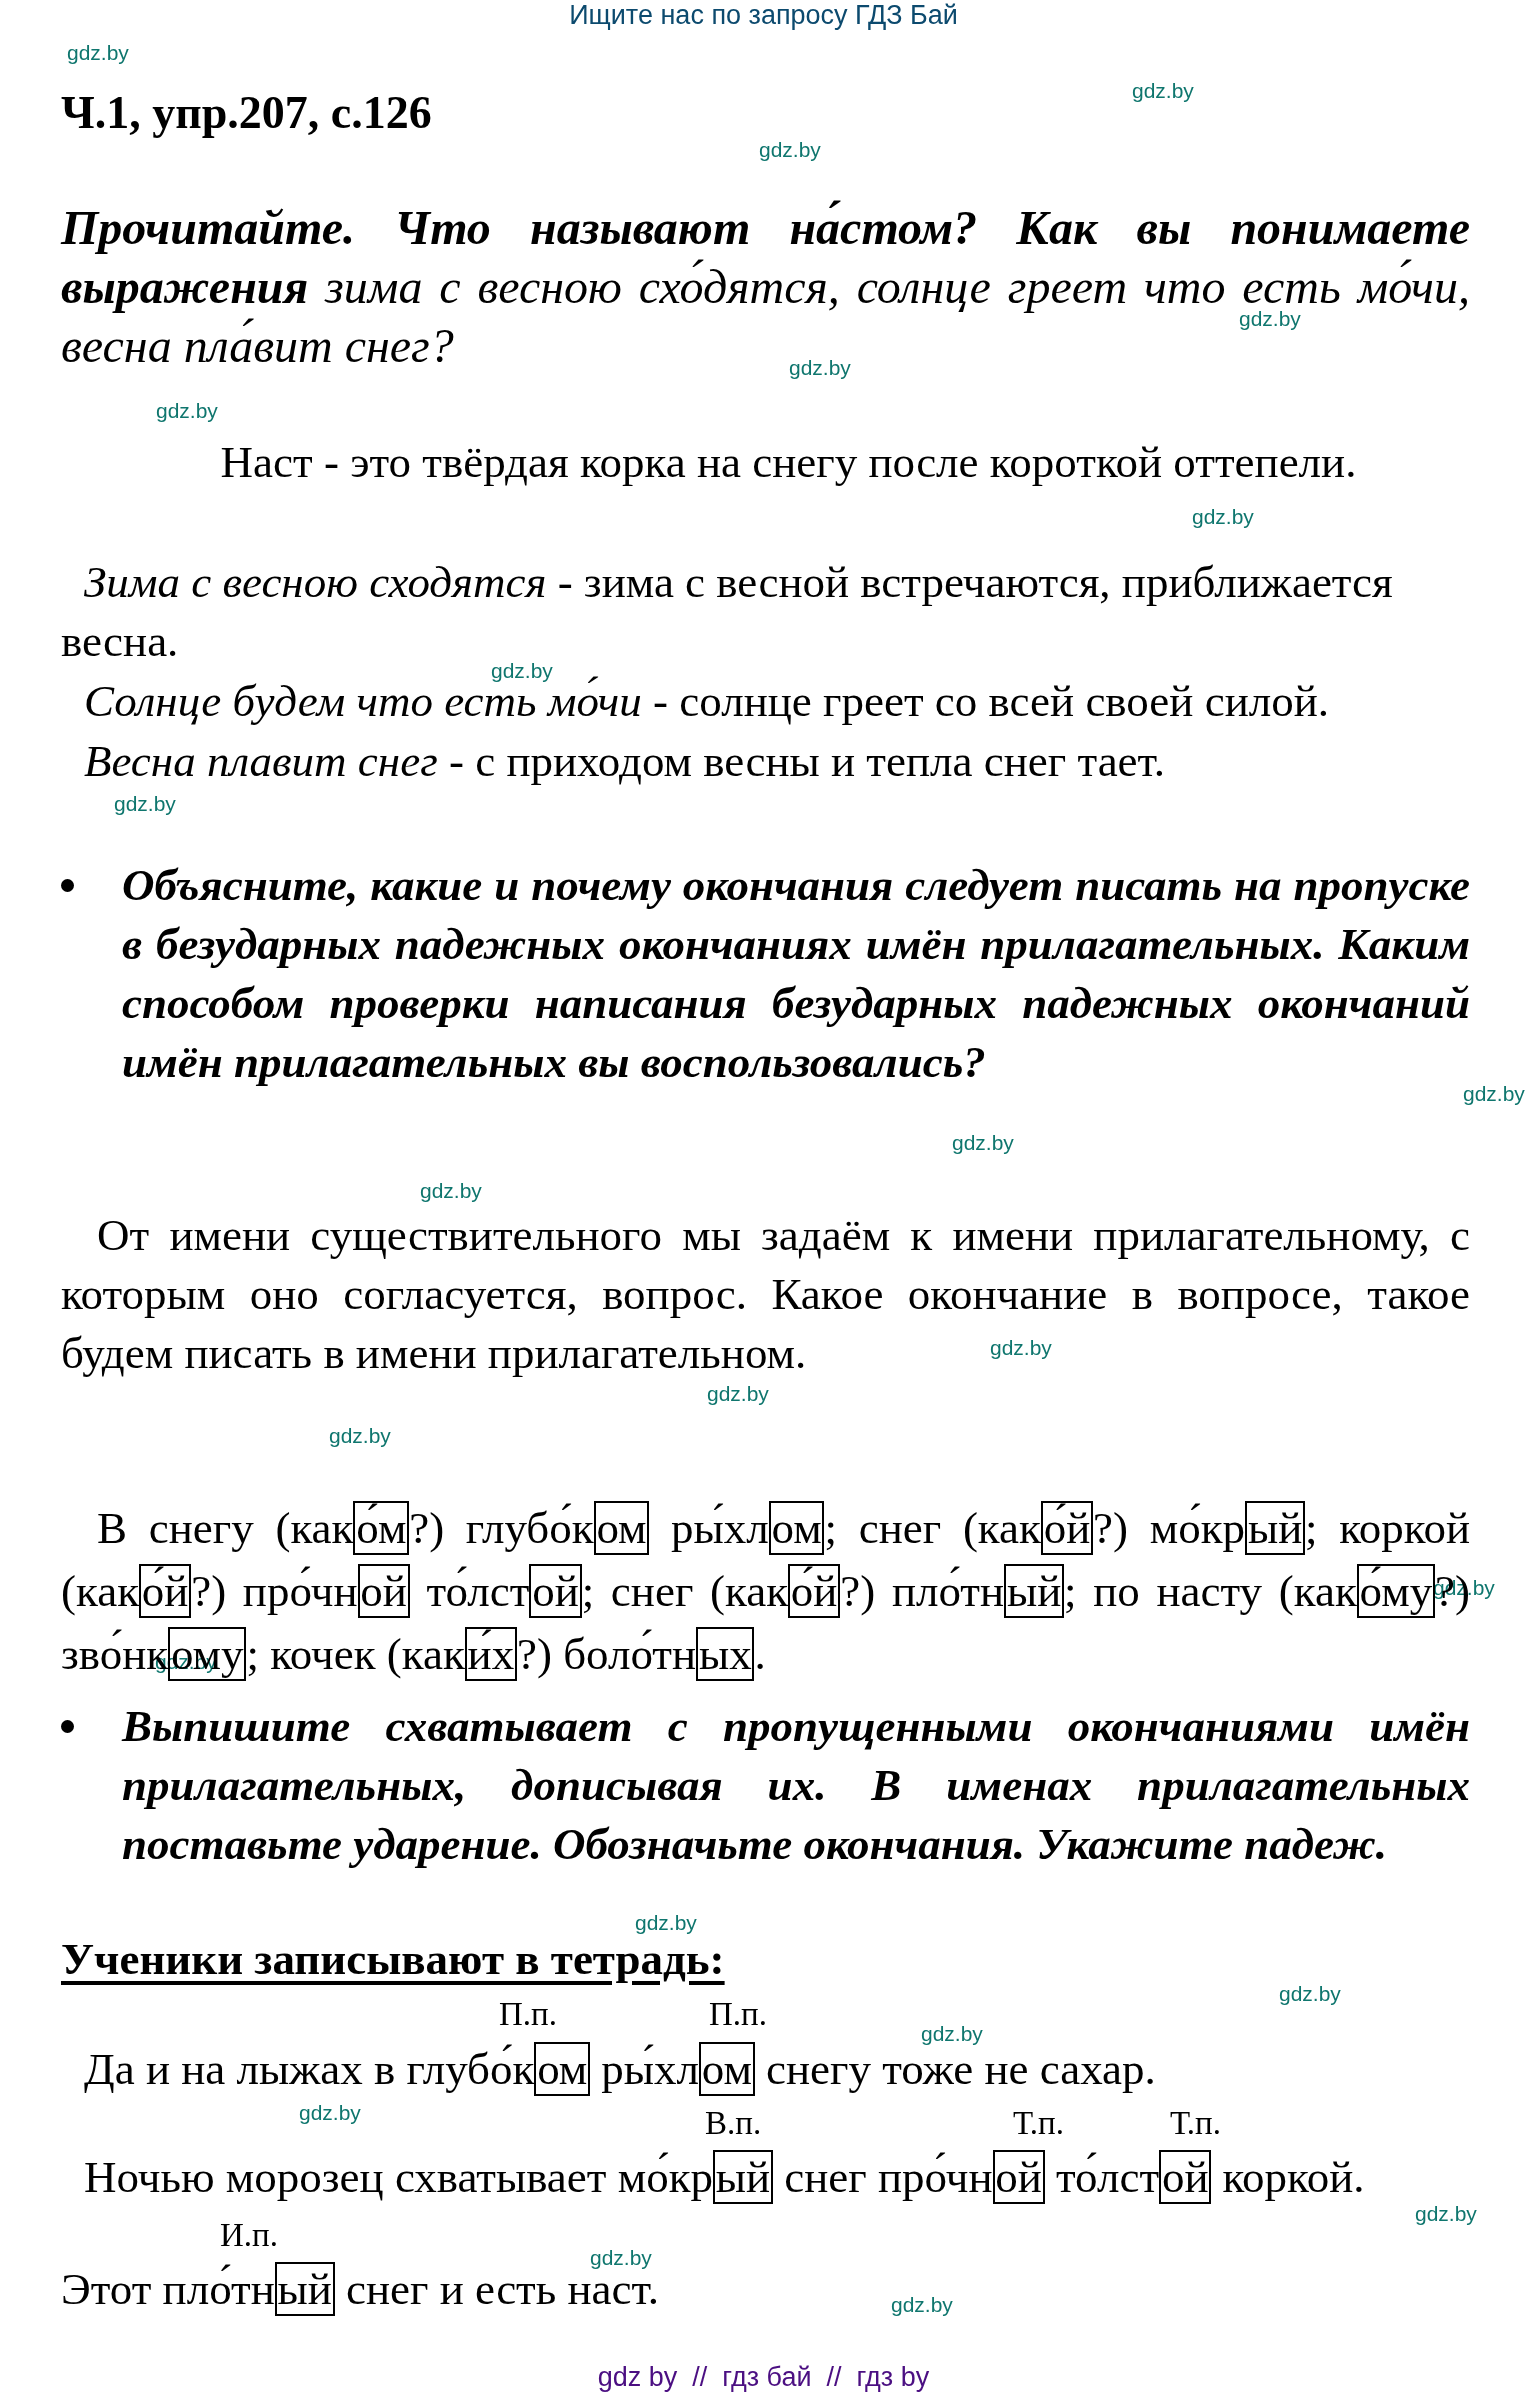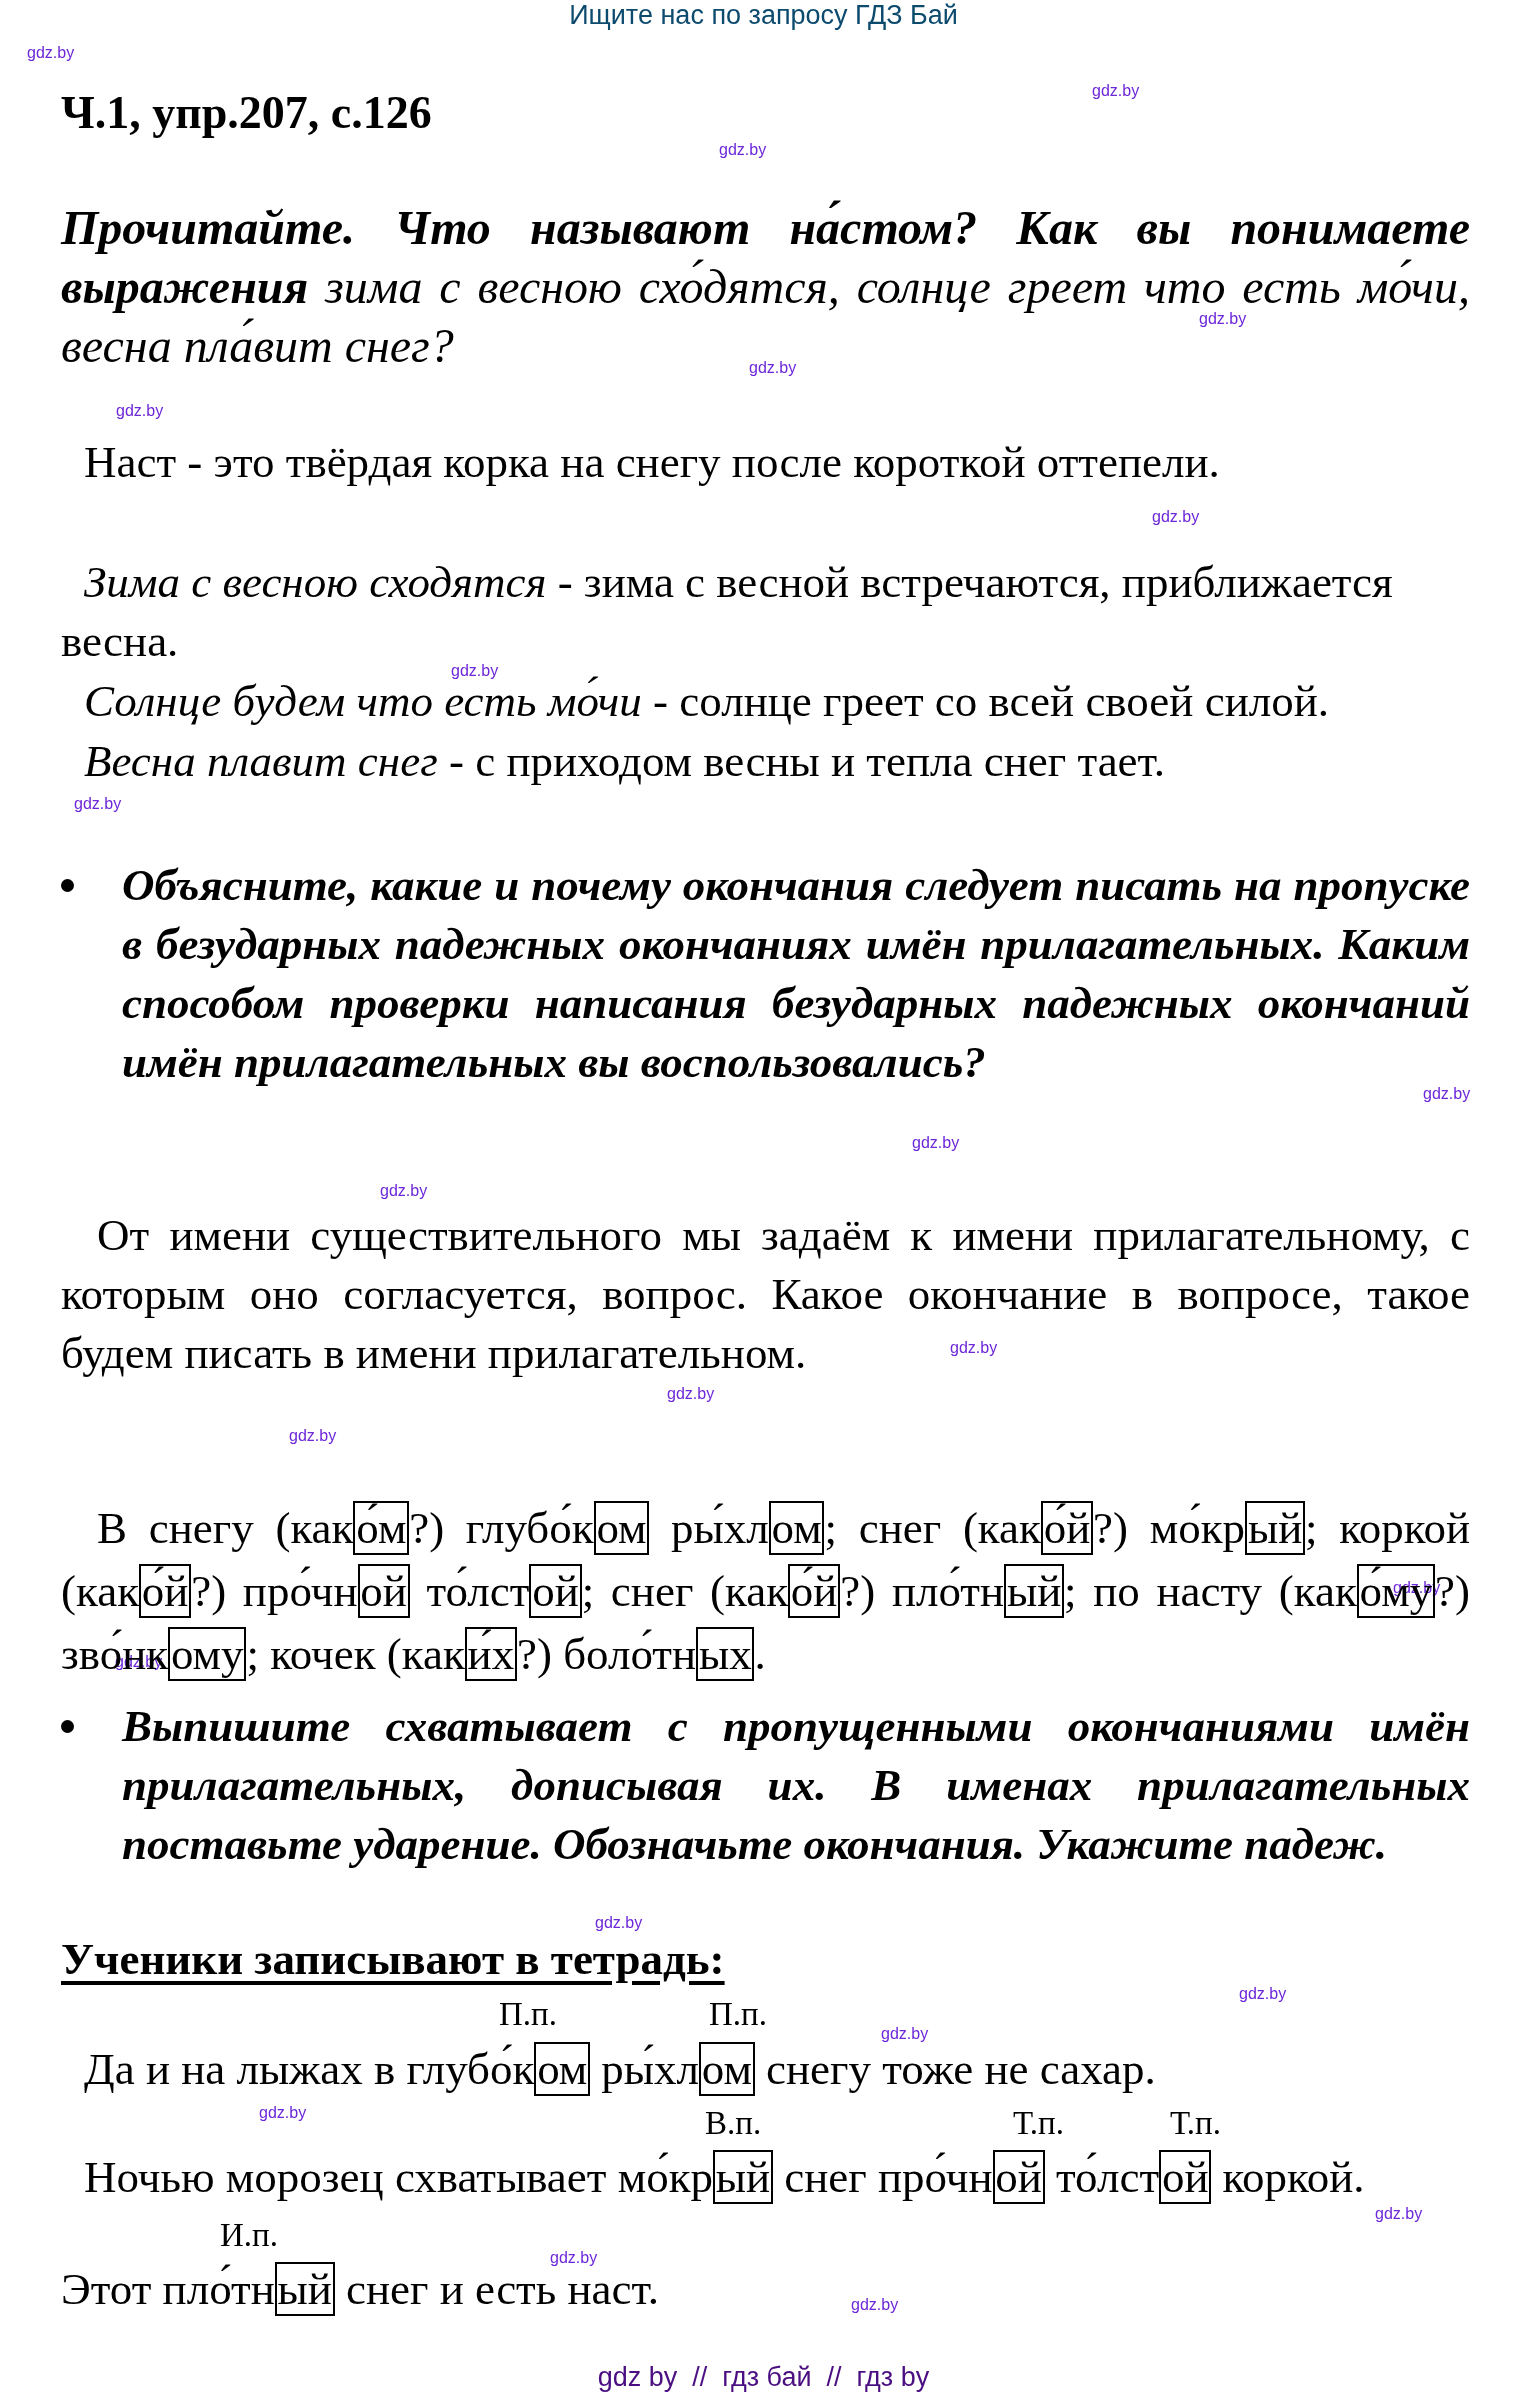--- a/index.html
+++ b/index.html
@@ -3,21 +3,21 @@
 <meta charset="utf-8">
 <style>
   html, body { margin:0; padding:0; background:#ffffff; }
   body { width:1527px; height:2401px; position:relative; overflow:hidden;
          font-family:"Liberation Serif", serif; color:#000; }
   .abs { position:absolute; }
   .banner { top:0; left:0; width:1527px; text-align:center; color:#0c4a6e;
             font-family:"Liberation Sans", sans-serif; font-size:27px; line-height:30px; }
   .footer { top:2361px; left:0; width:1527px; text-align:center; color:#4b0f82;
             font-family:"Liberation Sans", sans-serif; font-size:27px; line-height:33px; }
-  .wm { color:#6d28d9; font-family:"Liberation Sans", sans-serif; font-size:16px; line-height:26.4px; }
+  .wm { color:#0f766e; font-family:"Liberation Sans", sans-serif; font-size:21px; line-height:26.4px;margin-left:40px; }
   .title { left:61px; top:86px; font-size:46px; font-weight:bold; line-height:53px; }
   .task { left:61px; width:1409px; font-size:48px; font-weight:bold; font-style:italic;
           line-height:59px; text-align:justify; }
   .task .ex { font-weight:normal; }
   .para { left:61px; width:1409px; font-size:45px; line-height:59px; }
   .para .it { font-style:italic; }
   .ind { text-indent:23px; }
   .bullet-wrap { left:61px; width:1409px; }
   .bullet-dot { position:absolute; left:0; top:23px; width:13.2px; height:13.2px; border-radius:50%; background:#000; }
   .bullet-text { margin-left:61px; font-size:45px; font-weight:bold; font-style:italic;
@@ -58,21 +58,21 @@
 <div class="abs wm" style="left:1375px;top:2201px;">gdz.by</div>
 <div class="abs wm" style="left:550px;top:2245px;">gdz.by</div>
 <div class="abs wm" style="left:851px;top:2292px;">gdz.by</div>
 
 <div class="abs title">Ч.1, упр.207, с.126</div>
 
 <div class="abs task" style="top:198px;">
   <span>Прочитайте. Что называют на́стом? Как вы понимаете выражения </span><span class="ex">зима с весною схо́дятся, солнце греет что есть мо́чи, весна пла́вит снег?</span>
 </div>
 
-<div class="abs para" style="top:433px;left:84px;">Наст - это твёрдая корка на снегу после короткой оттепели.</div>
+<div class="abs para" style="top:433px;left:84px;text-align:center;">Наст - это твёрдая корка на снегу после короткой оттепели.</div>
 <div class="abs para ind" style="top:553px;">
   <span class="it">Зима с весною сходятся</span><span> - зима с весной встречаются, приближается весна.</span>
 </div>
 <div class="abs para ind" style="top:672px;">
   <span class="it">Солнце будем что есть мо́чи</span><span> - солнце греет со всей своей силой.</span>
 </div>
 <div class="abs para ind" style="top:732px;">
   <span class="it">Весна плавит снег</span><span> - с приходом весны и тепла снег тает.</span>
 </div>
 

